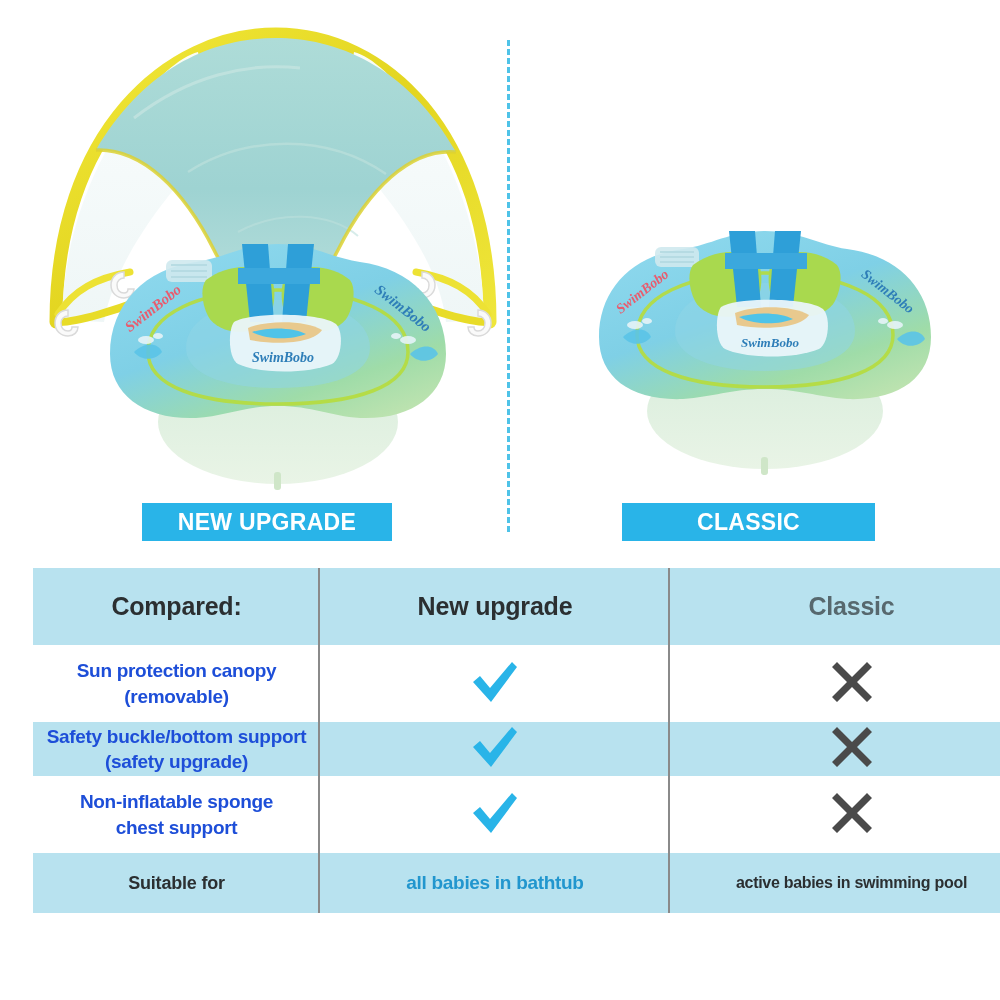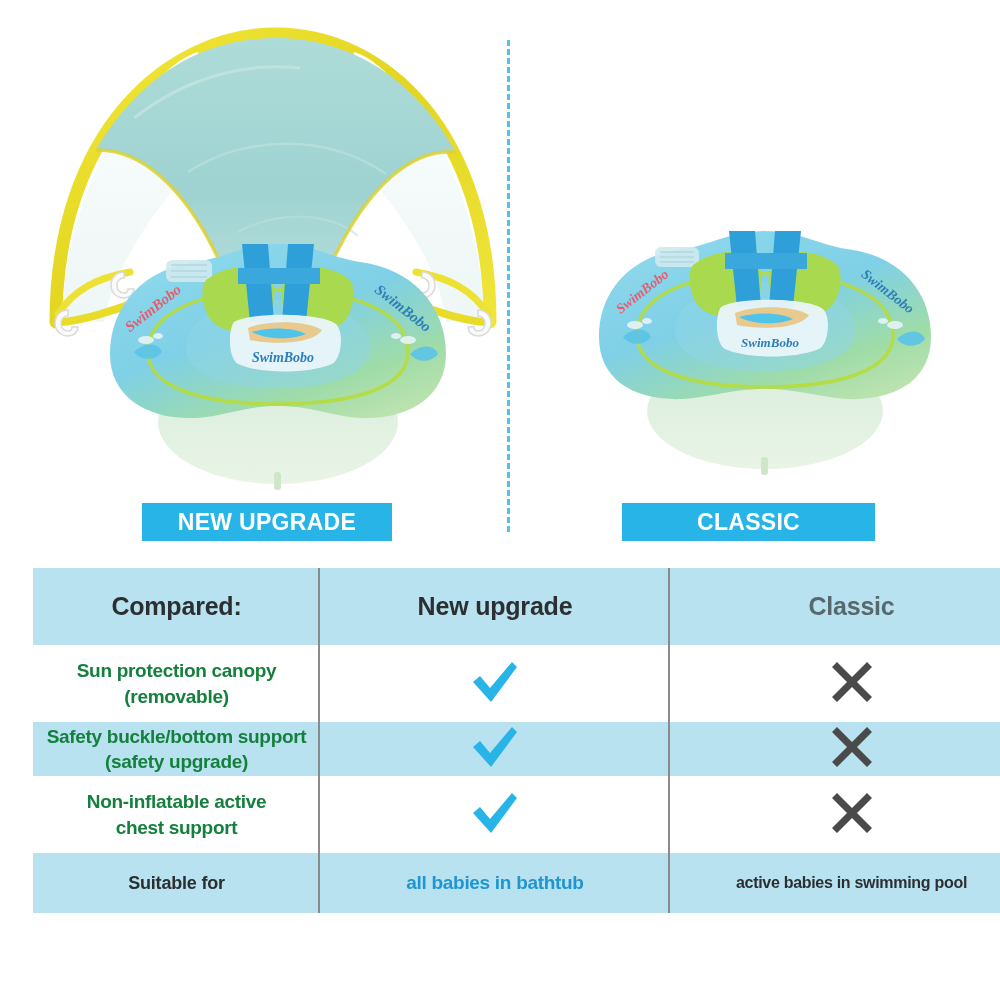--- a/index.html
+++ b/index.html
@@ -91,21 +91,21 @@
   .h-classic {
     font-size: 25px;
     font-weight: 600;
     color: #57686e;
     letter-spacing: -0.2px;
   }
 
   .feat {
     font-size: 19px;
     font-weight: 600;
-    color: #15803d;
+    color: #1d4ed8;
     line-height: 1.32;
     padding: 0 8px;
     letter-spacing: -0.3px;
   }
   .feat-small {
     font-size: 18px;
     font-weight: 700;
     color: #2b2f31;
     letter-spacing: -0.2px;
   }
@@ -390,21 +390,21 @@
           <svg width="44" height="44" viewBox="0 0 44 44">
               <path d="M7 2 L22 17 L37 2 L42 7 L27 22 L42 37 L37 42 L22 27 L7 42 L2 37 L17 22 L2 7 Z" fill="#4A4A4A"></path>
             </svg>
         </span>
       </td>
     </tr>
 
     <tr class="row-body">
       <td class="col-a vr-left">
         <div class="feat">
-          <span>Non-inflatable active</span><br>
+          <span>Non-inflatable sponge</span><br>
           <span>chest support</span>
         </div>
       </td>
       <td class="col-b vr-right">
         <span class="mark">
           <svg width="50" height="44" viewBox="0 0 50 44">
               <path d="M3 22 L10 16 L20 28 L42 2 L47 7 L21 42 Z" fill="#29B4E8"></path>
             </svg>
         </span>
       </td>

